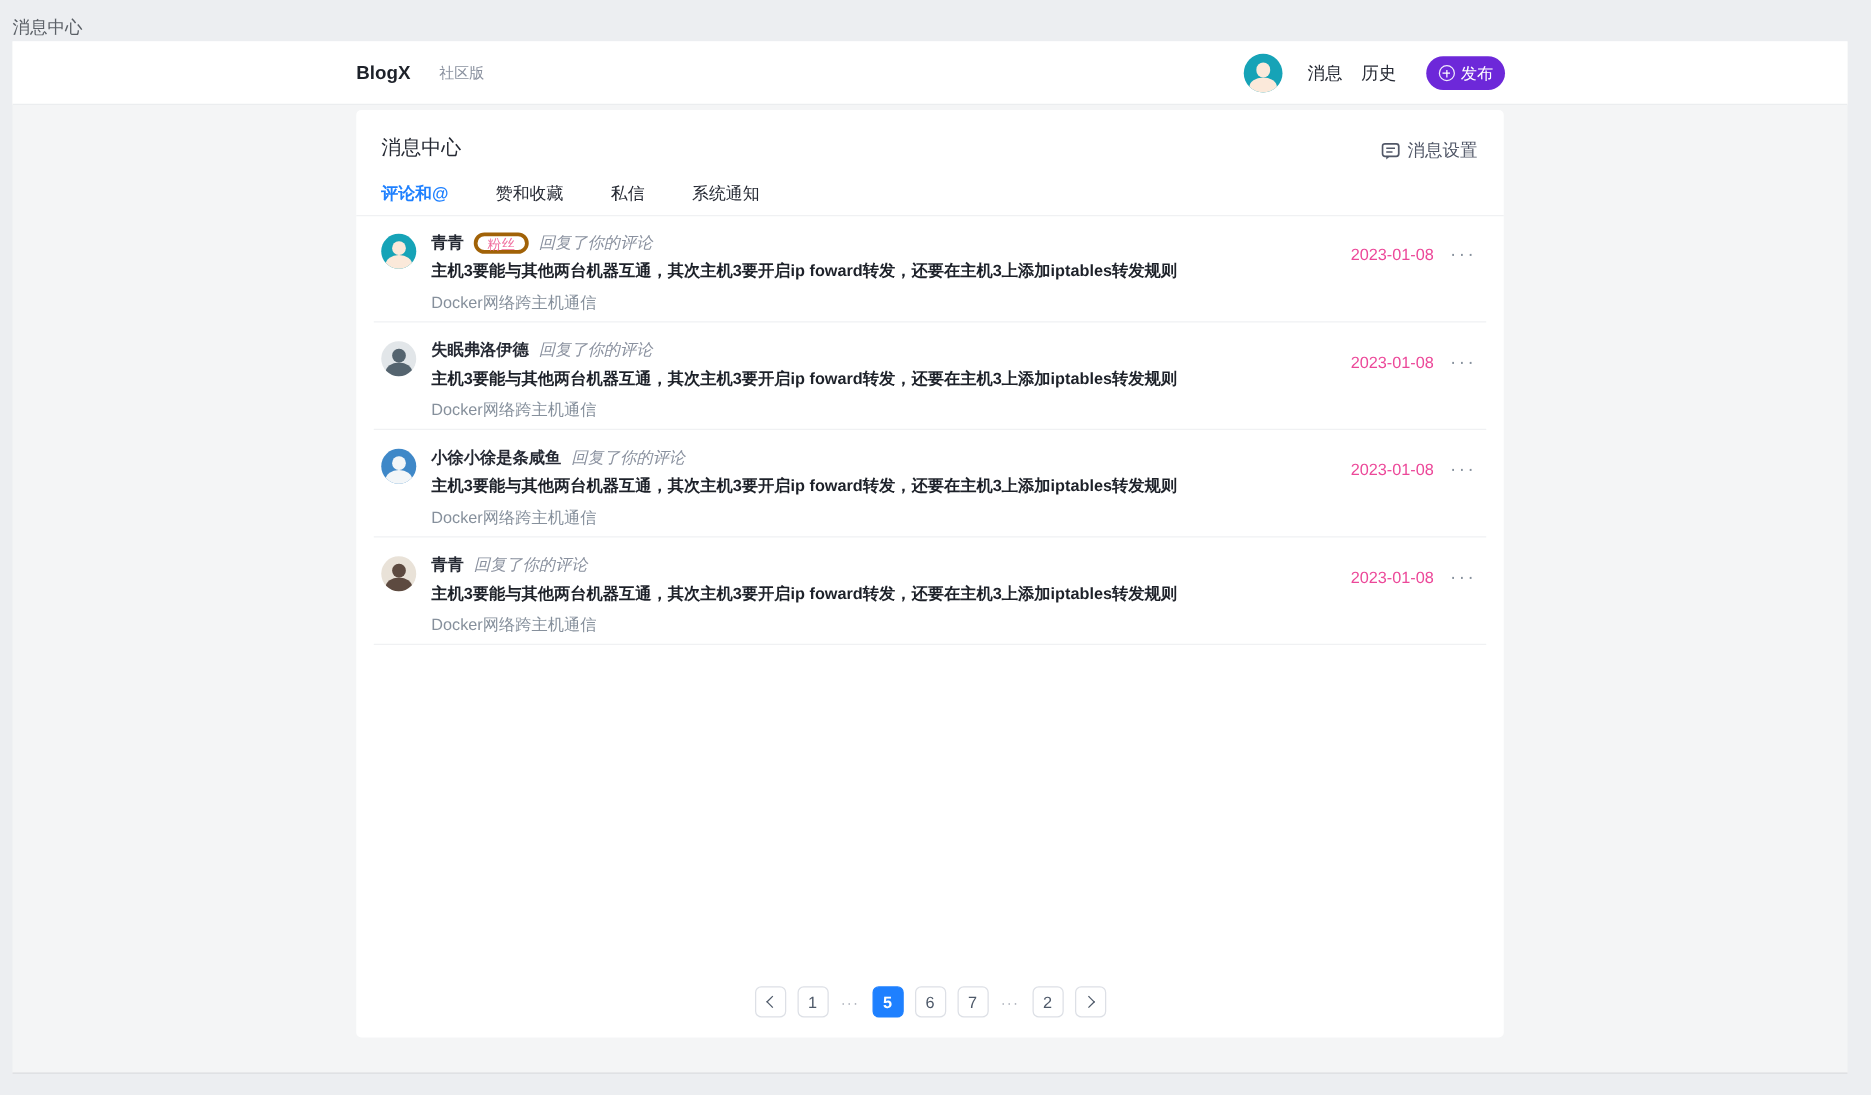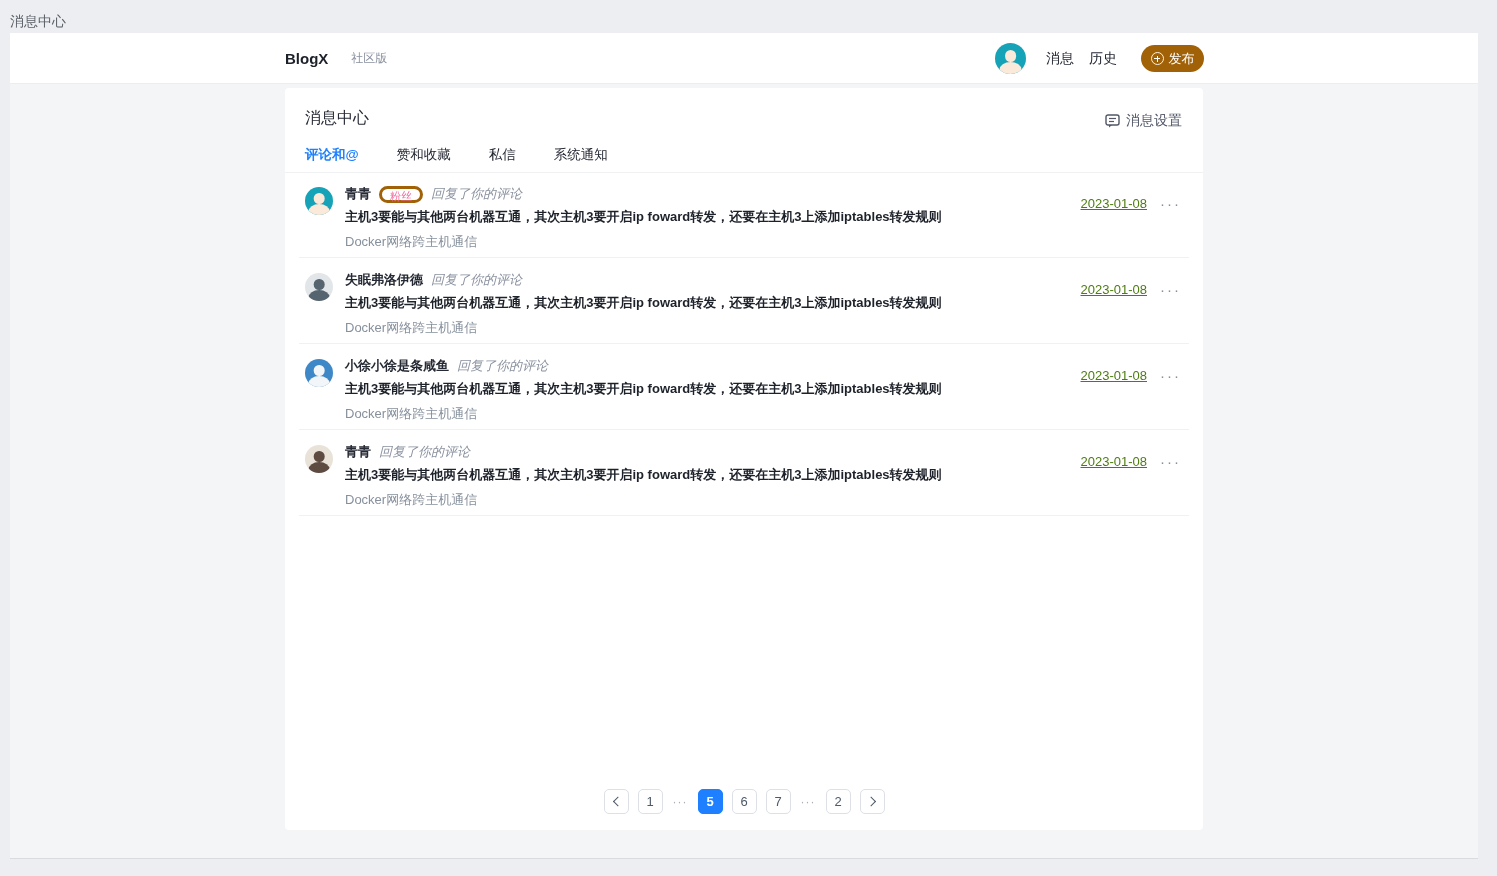--- a/index.html
+++ b/index.html
@@ -66,21 +66,21 @@
   }
   .header-nav {
     position:absolute; top:0; height:51px; display:flex; align-items:center;
     font-size:14px; color:#252933; cursor:pointer;
   }
   .nav-message { left:1036px; }
   .nav-history { left:1079px; }
 
   .publish-btn {
     position:absolute; left:1131px; top:12px; width:63px; height:27px;
-    background:#a16207; border-radius:14px; border:none; cursor:pointer;
+    background:#6d28d9; border-radius:14px; border:none; cursor:pointer;
     display:flex; align-items:center; justify-content:center; gap:5px;
     color:#fff; font-size:13px; font-family:inherit;
   }
   .plus-circle {
     width:13px; height:13px; border:1px solid rgba(255,255,255,.9); border-radius:50%;
     position:relative; display:inline-block;
   }
   .plus-circle::before, .plus-circle::after {
     content:""; position:absolute; background:#fff;
   }
@@ -142,21 +142,21 @@
   .msg-action { font-size:13px; color:#8a919f;font-style:italic; }
   .msg-content {
     margin-top:5px; font-size:13px; font-weight:700; color:#1d2129; line-height:18px;
     white-space:nowrap; overflow:hidden; text-overflow:ellipsis;
   }
   .msg-source { margin-top:7px; font-size:13px; color:#86909c; line-height:18px; }
   .msg-side {
     position:absolute; right:8px; top:24px;
     display:flex; align-items:center; gap:13px;
   }
-  .msg-date { font-size:13px; color:#4d7c0f;text-decoration:underline; }
+  .msg-date { font-size:13px; color:#ec4899; }
   .msg-menu { font-size:15px; color:#86909c; letter-spacing:2px; cursor:pointer; line-height:10px; }
 
   
   .pagination {
     position:absolute; left:0; right:0; bottom:16px;
     display:flex; justify-content:center; align-items:center; gap:9px;
   }
   .page-btn {
     min-width:25px; height:25px; padding:0 5px;
     border:1px solid #dde0e6; border-radius:5px; background:#fff;

